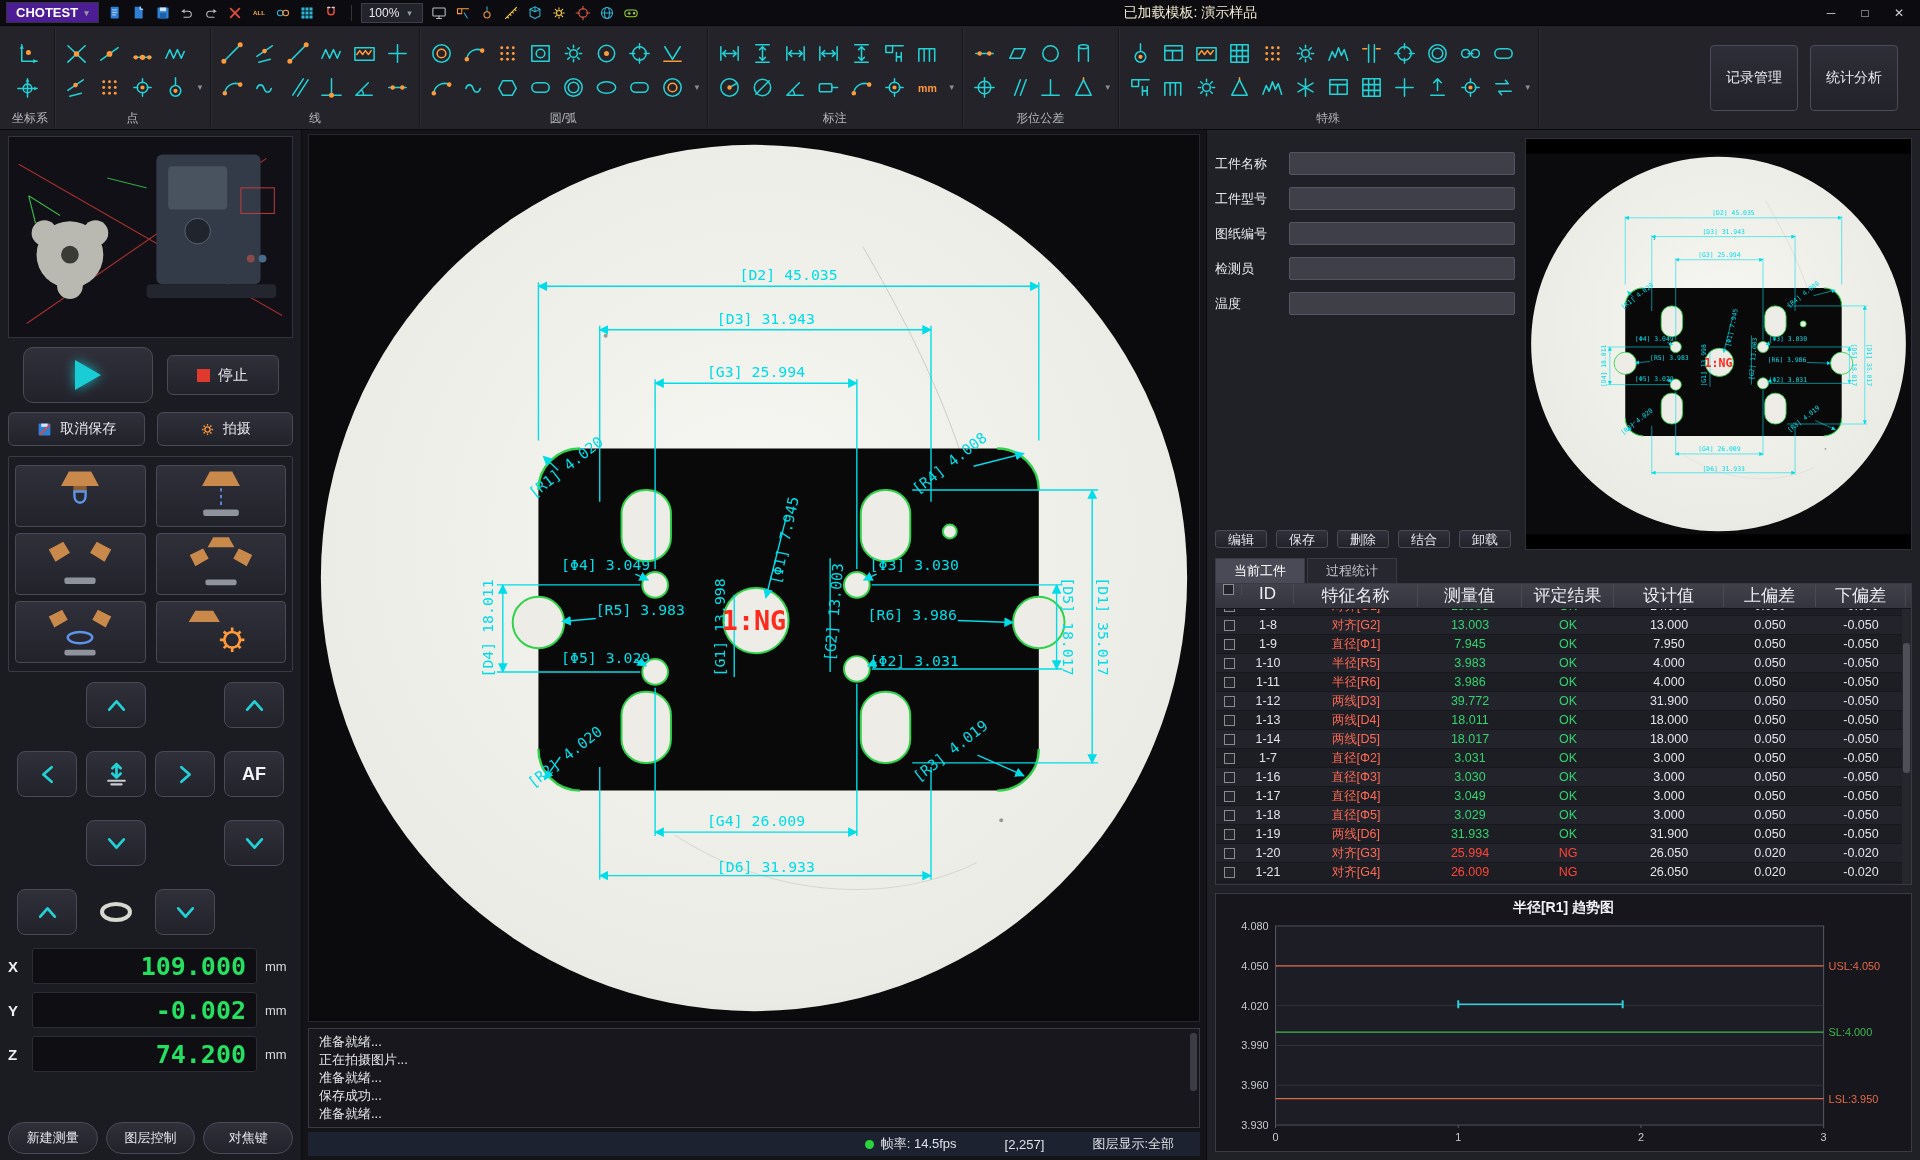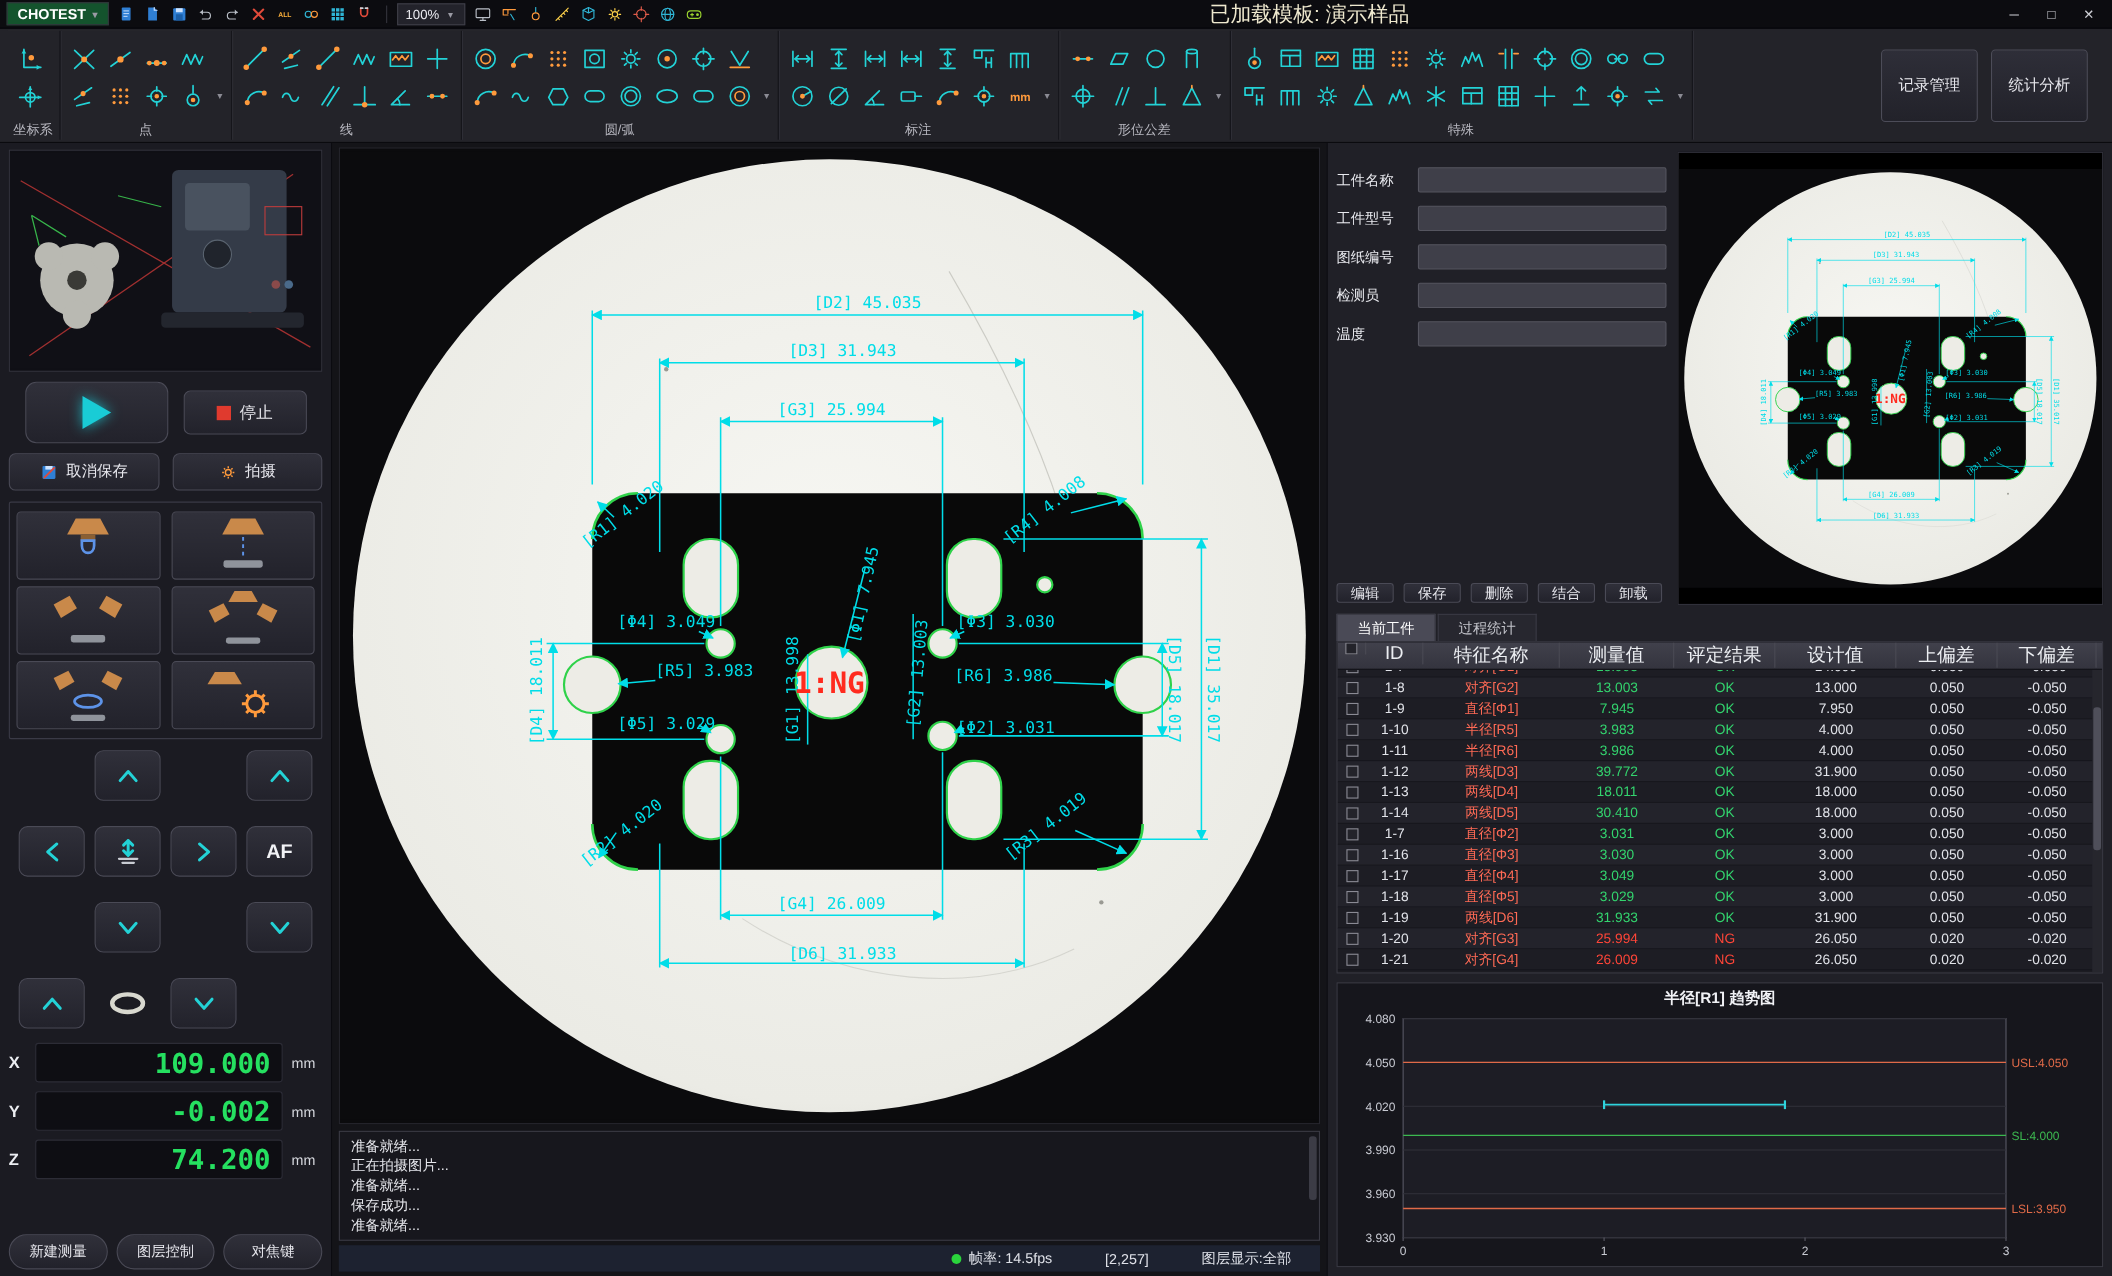--- a/index.html
+++ b/index.html
@@ -2,28 +2,28 @@
 <html><head>
 <meta charset="utf-8">
 <style>
   *{box-sizing:border-box;margin:0;padding:0}
   html,body{width:1920px;height:1160px;overflow:hidden}
   body{background:#141419;color:#e4e5ea;font-family:"Liberation Sans",sans-serif;font-size:13px}
   button{font-family:inherit;color:inherit;cursor:default}
 
   
   .titlebar{height:26px;background:#0c0c10;display:flex;align-items:center;padding:0 6px;gap:6px;position:relative;border-bottom:1px solid #05050a}
-  .app-menu{display:flex;align-items:center;gap:6px;background:#14532d;border:1px solid #33333c;padding:2px 9px;font-weight:bold;font-size:13px;color:#fff}
+  .app-menu{display:flex;align-items:center;gap:6px;background:#4c1d95;border:1px solid #33333c;padding:2px 9px;font-weight:bold;font-size:13px;color:#fff}
   .caret{font-size:9px;color:#9a9aa4}
   .tb-icons{display:flex;gap:3px;align-items:center}
   .tbicon{width:21px;height:21px;display:flex;align-items:center;justify-content:center;border-radius:3px}
   .tbicon svg{width:16px;height:16px;fill:none;stroke-width:1.7;stroke-linecap:round;stroke-linejoin:round}
   .tb-sep{width:1px;height:16px;background:#33333c;margin:0 3px}
   .zoom-select{display:flex;align-items:center;gap:8px;background:#23232b;border:1px solid #3e3e48;padding:2px 7px;font-size:12px;min-width:62px;color:#e8e8ee}
-  .template-status{position:absolute;left:62%;transform:translateX(-50%);font-size:19px;color:#efe9cf;white-space:nowrap}
+  .template-status{position:absolute;left:62%;transform:translateX(-50%);font-size:14px;color:#efe9cf;white-space:nowrap}
   .win-controls{margin-left:auto;display:flex;gap:4px}
   .wbtn{width:30px;height:20px;display:flex;align-items:center;justify-content:center;font-size:12px;color:#cfd0d6}
 
   
   .ribbon{height:104px;background:#232329;border-bottom:1px solid #0a0a0e;display:flex;align-items:stretch;padding:2px 6px}
   .rgroups{display:flex}
   .rgroup{display:flex;flex-direction:column;padding:2px 6px 0;border-right:1px solid #15151a;box-shadow:1px 0 0 #2e2e36}
   .rrows{flex:1;display:flex;flex-direction:column;justify-content:center;gap:3px}
   .rrow{display:flex;gap:2px;align-items:center}
   .ricon{width:31px;height:31px;border-radius:3px;display:flex;align-items:center;justify-content:center}
@@ -1413,21 +1413,21 @@
               <div class="td c-white" style="width:110px">18.000</div>
               <div class="td c-white" style="width:92px">0.050</div>
               <div class="td c-white" style="width:90px">-0.050</div>
             </div>
             <div class="trow">
               <div class="td" style="width:26px">
                 <span class="chk"></span>
               </div>
               <div class="td c-white" style="width:52px">1-14</div>
               <div class="td c-feature" style="width:124px">两线[D5]</div>
-              <div class="td c-green" style="width:104px">30.410</div>
+              <div class="td c-green" style="width:104px">18.017</div>
               <div class="td c-green" style="width:92px">OK</div>
               <div class="td c-white" style="width:110px">18.000</div>
               <div class="td c-white" style="width:92px">0.050</div>
               <div class="td c-white" style="width:90px">-0.050</div>
             </div>
             <div class="trow">
               <div class="td" style="width:26px">
                 <span class="chk"></span>
               </div>
               <div class="td c-white" style="width:52px">1-7</div>

